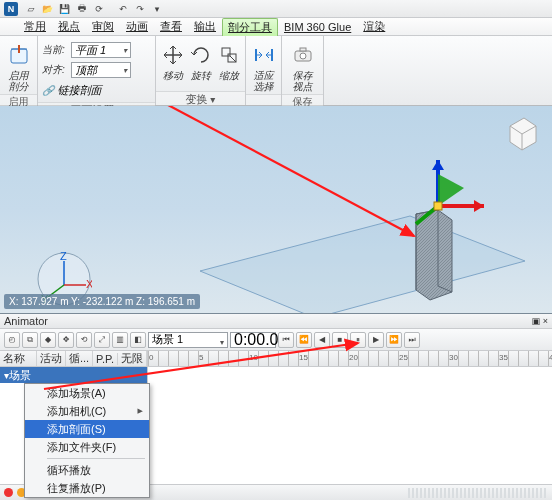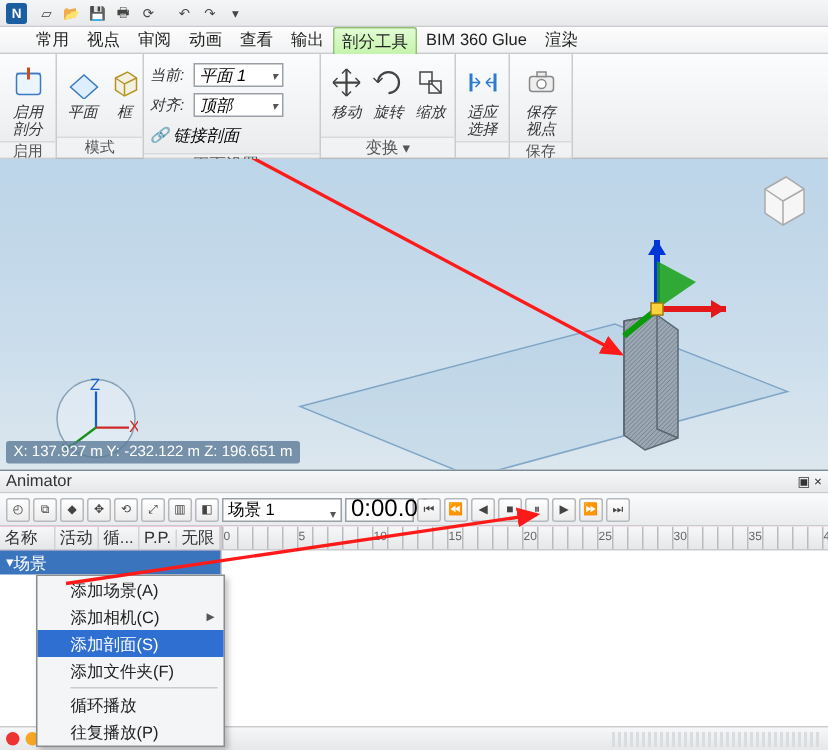--- a/index.html
+++ b/index.html
@@ -4,21 +4,21 @@
 <style>
   * { margin: 0; padding: 0; box-sizing: border-box; font-family: "Microsoft YaHei", "SimSun", sans-serif; font-size: 11px; user-select: none; }
   html, body { width: 552px; height: 500px; overflow: hidden; background: #fff; }
   .titlebar { height: 18px; background: linear-gradient(#f5f6f7,#e8e9ea); display: flex; align-items: center; padding: 0 4px; border-bottom: 1px solid #c9cbce; }
   .app-icon { width: 14px; height: 14px; background: #1a5ea0; color: #fff; display: flex; align-items: center; justify-content: center; font-size: 9px; font-weight: bold; border-radius: 2px; margin-right: 6px; }
   .qat { display: flex; gap: 3px; }
   .qat-btn { width: 14px; height: 14px; display: flex; align-items: center; justify-content: center; font-size: 9px; color: #444; }
   .qat-sep { width: 4px; }
   .title-text { flex: 1; text-align: center; color: #333; font-size: 11px; }
   .menubar { height: 18px; background: linear-gradient(#fdfdfd,#f1f2f3); border-bottom: 1px solid #c9cbce; display: flex; align-items: center; padding-left: 18px; }
-  .menuitem { padding: 2px 6px; color: #222; font-size: 11px; }
+  .menuitem { padding: 2px 6px; color: #222; font-size: 11px; text-decoration: underline; }
   .menuitem.active { background: linear-gradient(#e2fbd5,#c5f4ac); border: 1px solid #8cc26f; border-bottom: none; border-radius: 2px 2px 0 0; padding: 1px 5px; }
   .ribbon { height: 70px; background: linear-gradient(#fbfcfd,#e9ebed); border-bottom: 1px solid #b7babd; display: flex; }
   .rpanel { border-right: 1px solid #c9cbce; display: flex; flex-direction: column; position: relative; padding-top: 2px; }
   .rpanel-body { flex: 1; display: flex; align-items: flex-start; gap: 2px; padding: 2px 4px; font-style: italic; }
   .rpanel-label { height: 14px; line-height: 14px; font-size: 10px; color: #555; text-align: center; background: rgba(255,255,255,0.3); border-top: 1px solid #d7d9db; }
   .bigbtn { width: 34px; display: flex; flex-direction: column; align-items: center; gap: 2px; padding-top: 2px; }
   .bigbtn .ico { width: 26px; height: 26px; display: flex; align-items: center; justify-content: center; }
   .bigbtn .lbl { font-size: 10px; color: #333; line-height: 1.1; text-align: center; }
   .rowfield { display: flex; align-items: center; gap: 3px; height: 20px; }
   .rowfield .fl { font-size: 10px; color: #333; width: 26px; }
@@ -97,42 +97,20 @@
               <path d="M12 2 L12 10" stroke="#c94f23" stroke-width="2"></path>
             </svg>
         </div>
         <div class="lbl" style="white-space:pre-line">启用
 剖分</div>
       </div>
     </div>
     <div class="rpanel-label">启用</div>
   </div>
 
-  <div class="rpanel" style="width:58px">
-    <div class="rpanel-body">
-      <div class="bigbtn" style="width:26px">
-        <div class="ico">
-            <svg width="22" height="22">
-              <path d="M3 14 L12 6 L21 14 L12 22 Z" fill="#dceeff" stroke="#3a7bbf"></path>
-            </svg>
-          </div>
-        <div class="lbl">平面</div>
-      </div>
-      <div class="bigbtn" style="width:26px">
-        <div class="ico">
-            <svg width="22" height="22">
-              <path d="M5 8 L13 4 L19 8 L19 16 L11 20 L5 16 Z" fill="#f4f0e0" stroke="#b29427"></path>
-              <path d="M5 8 L11 12 L19 8 M11 12 L11 20" stroke="#b29427" fill="none"></path>
-            </svg>
-          </div>
-        <div class="lbl">框</div>
-      </div>
-    </div>
-    <div class="rpanel-label">模式</div>
-  </div>
 
   <div class="rpanel" style="width:118px">
     <div class="rpanel-body" style="flex-direction:column;align-items:flex-start;gap:0">
       <div class="rowfield">
         <span class="fl">当前:</span>
         <div class="fv">
             <span>平面 1</span>
             <span class="arrow-down">▾</span>
           </div>
       </div>

